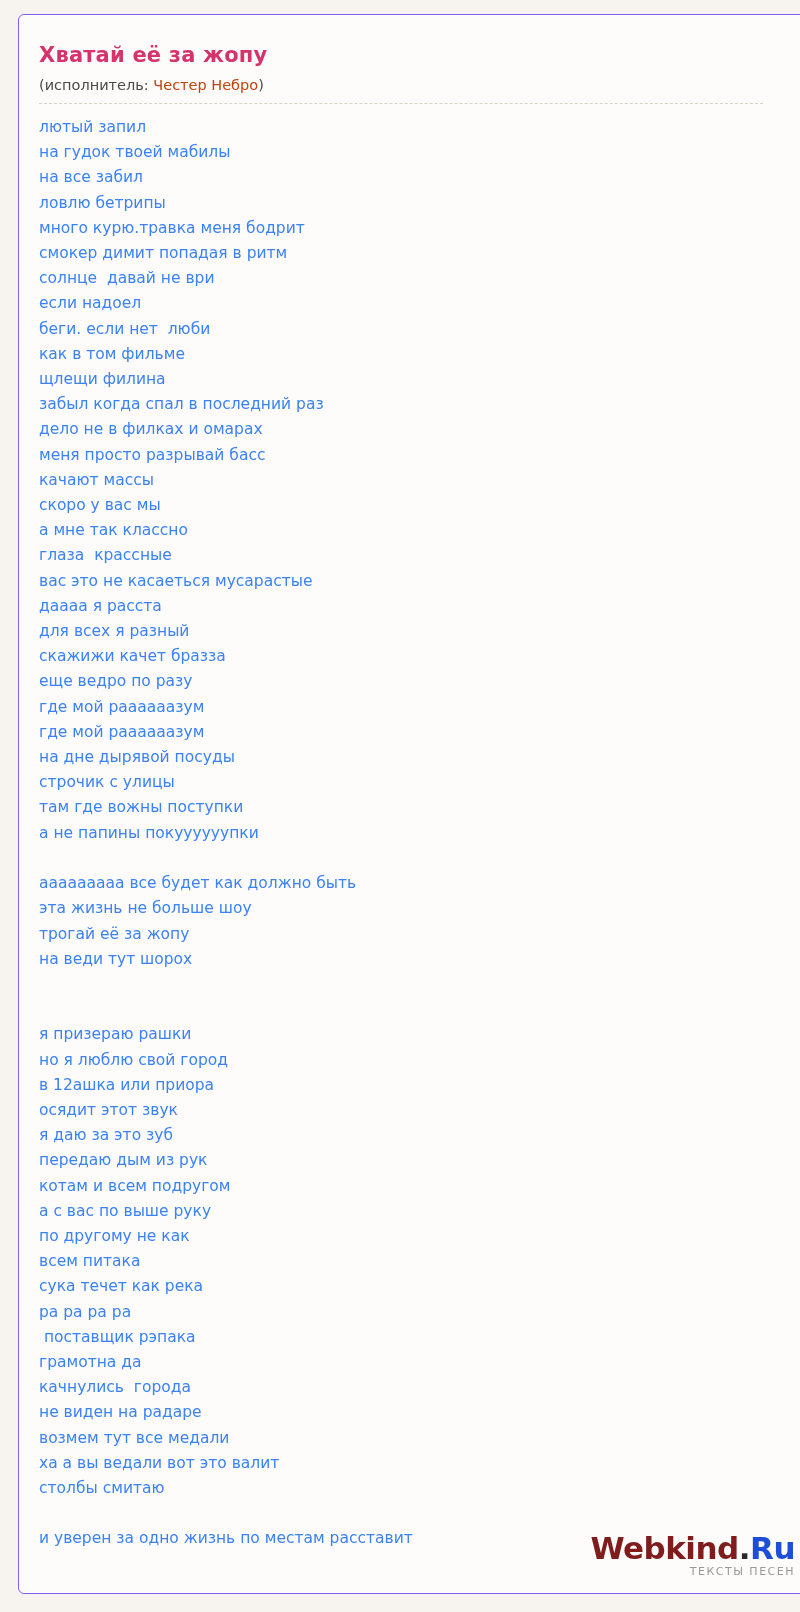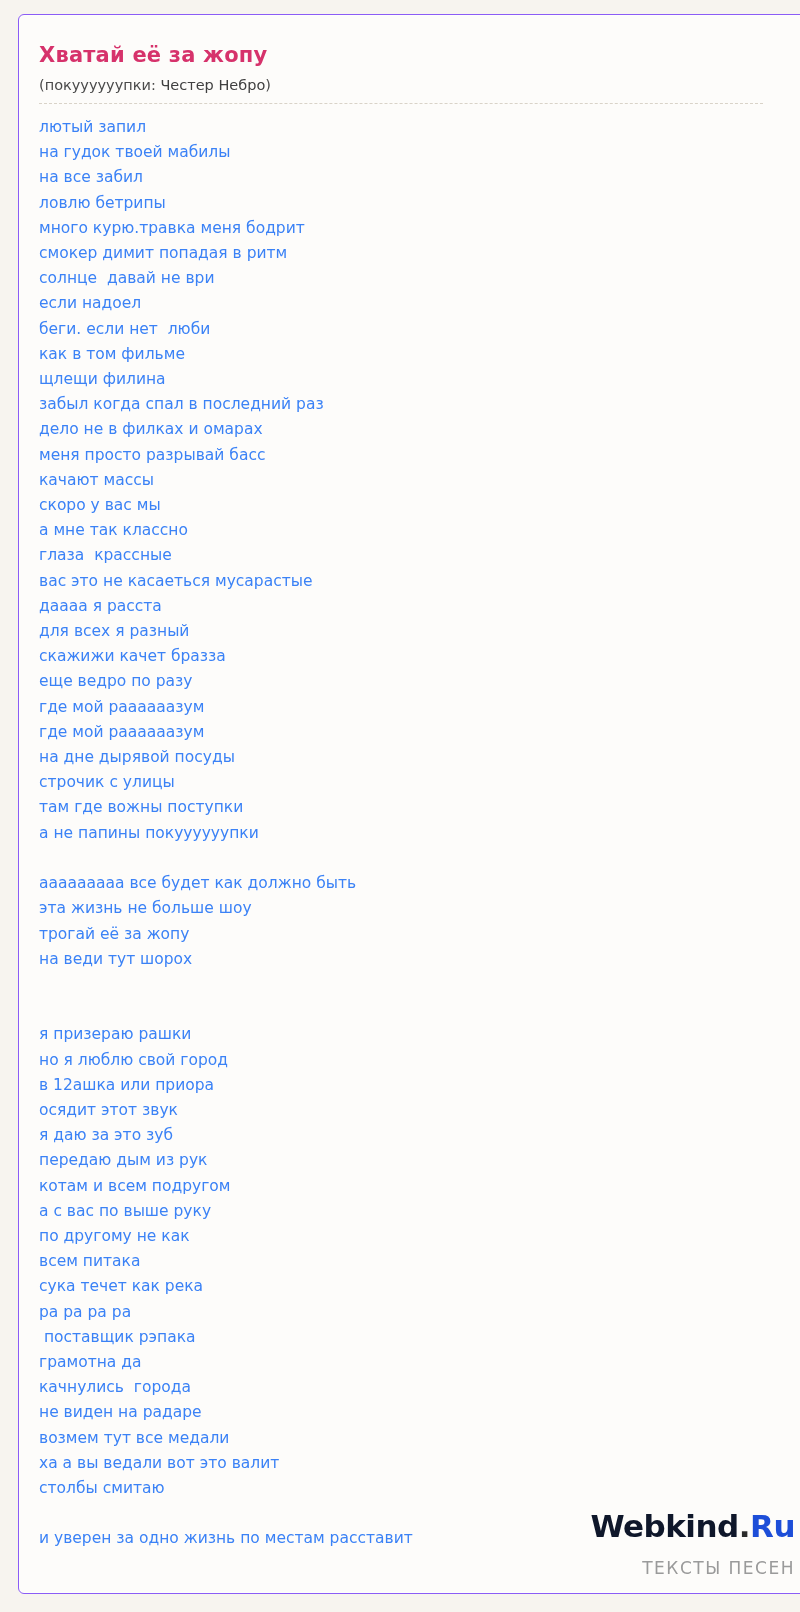--- a/index.html
+++ b/index.html
@@ -38,21 +38,21 @@
     letter-spacing: 0.2px;
   }
   .artist-line {
     position: absolute;
     left: 20px;
     top: 62px;
     font-size: 14.5px;
     color: #4a4a4a;
   }
   .artist-link {
-    color: #404040;
+    color: #c2410c;
     text-decoration: none;
     cursor: pointer;
     text-align: right;
   }
   .divider {
     position: absolute;
     left: 20px;
     top: 88px;
     width: 724px;
     border-top: 1px dashed #d9d3c8;
@@ -75,40 +75,40 @@
     right: 22px;
     bottom: 16px;
     text-align: right;
     line-height: 1;
   }
   .brand-main {
     font-size: 31px;
     font-weight: bold;
     letter-spacing: -0.5px;
   }
-  .brand-web { color: #0f172a; }
+  .brand-web { color: #7f1d1d; }
   .brand-dot { color: #2b2b2b; }
   .brand-ru { color: #1d4ed8; }
   .brand-sub {
-    font-size: 17px;
+    font-size: 11px;
     color: #9a9a9a;
     letter-spacing: 1.5px;
-    margin-top: 18px;
+    margin-top: 2px;
   }
 </style>
 </head>
 <body>
 
 <div class="page">
   <div class="card">
 
     <div class="song-title">Хватай её за жопу</div>
 
     <div class="artist-line">
-      <span>(покуууууупки:</span>
+      <span>(исполнитель:</span>
       <a class="artist-link" href="#">Честер Небро</a><span>)</span>
     </div>
 
     <div class="divider"></div>
 
     <div class="lyrics"><div class="line">лютый запил</div><div class="line">на гудок твоей мабилы</div><div class="line">на все забил</div><div class="line">ловлю бетрипы</div><div class="line">много курю.травка меня бодрит</div><div class="line">смокер димит попадая в ритм</div><div class="line">солнце  давай не ври</div><div class="line">если надоел</div><div class="line">беги. если нет  люби</div><div class="line">как в том фильме</div><div class="line">щлещи филина</div><div class="line">забыл когда спал в последний раз</div><div class="line">дело не в филках и омарах</div><div class="line">меня просто разрывай басс</div><div class="line">качают массы</div><div class="line">скоро у вас мы</div><div class="line">а мне так классно</div><div class="line">глаза  крассные</div><div class="line">вас это не касаеться мусарастые</div><div class="line">даааа я расста</div><div class="line">для всех я разный</div><div class="line">скажижи качет бразза</div><div class="line">еще ведро по разу</div><div class="line">где мой раааааазум</div><div class="line">где мой раааааазум</div><div class="line">на дне дырявой посуды</div><div class="line">строчик с улицы</div><div class="line">там где вожны поступки</div><div class="line">а не папины покуууууупки</div><div class="line">&nbsp;</div><div class="line">ааааааааа все будет как должно быть</div><div class="line">эта жизнь не больше шоу</div><div class="line">трогай её за жопу</div><div class="line">на веди тут шорох</div><div class="line">&nbsp;</div><div class="line">&nbsp;</div><div class="line">я призераю рашки</div><div class="line">но я люблю свой город</div><div class="line">в 12ашка или приора</div><div class="line">осядит этот звук</div><div class="line">я даю за это зуб</div><div class="line">передаю дым из рук</div><div class="line">котам и всем подругом</div><div class="line">а с вас по выше руку</div><div class="line">по другому не как</div><div class="line">всем питака</div><div class="line">сука течет как река</div><div class="line">ра ра ра ра</div><div class="line"> поставщик рэпака</div><div class="line">грамотна да</div><div class="line">качнулись  города</div><div class="line">не виден на радаре</div><div class="line">возмем тут все медали</div><div class="line">ха а вы ведали вот это валит</div><div class="line">столбы смитаю</div><div class="line">&nbsp;</div><div class="line">и уверен за одно жизнь по местам расставит</div></div>
 
     <div class="brand">
       <div class="brand-main"><span class="brand-web">Webkind</span><span class="brand-dot">.</span><span class="brand-ru">Ru</span></div>
       <div class="brand-sub">ТЕКСТЫ ПЕСЕН</div>

